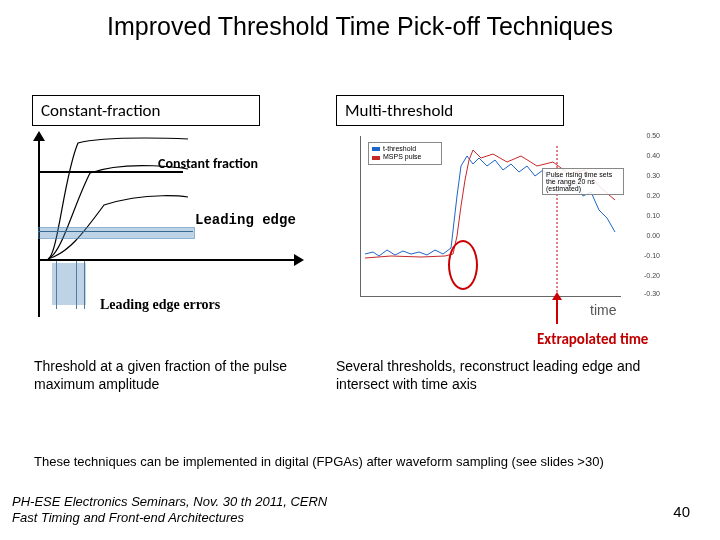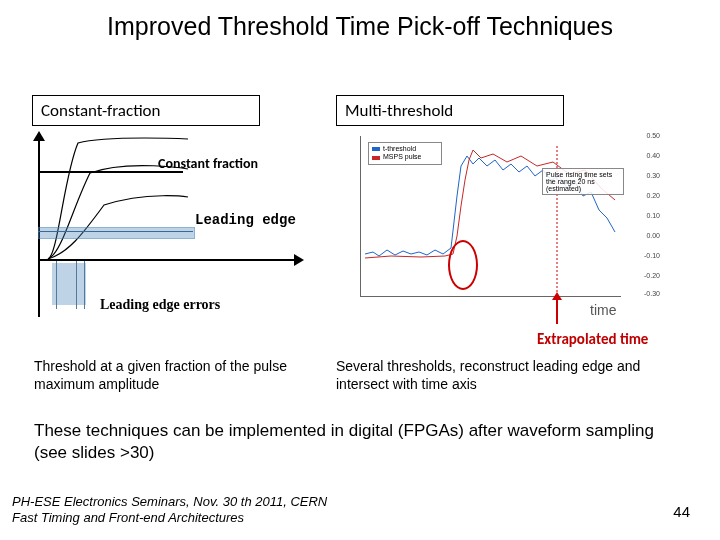--- a/index.html
+++ b/index.html
@@ -226,24 +226,24 @@
   .desc-right {
     position: absolute;
     top: 358px;
     left: 336px;
     width: 340px;
     font-size: 14px;
     line-height: 1.25;
   }
   .bottom-note {
     position: absolute;
-    top: 420px;
+    top: 454px;
     left: 34px;
     width: 640px;
-    font-size: 17px;
+    font-size: 13px;
     line-height: 1.3;
   }
   .footer {
     position: absolute;
     bottom: 14px;
     left: 12px;
     font-size: 13px;
     font-style: italic;
     color: #000;
     line-height: 1.25;
@@ -340,14 +340,14 @@
 
   <div class="desc-left">Threshold at a given fraction of the pulse maximum amplitude</div>
   <div class="desc-right">Several thresholds, reconstruct leading edge and intersect with time axis</div>
 
   <div class="bottom-note">These techniques can be implemented  in digital (FPGAs) after waveform sampling (see slides &gt;30)</div>
 
   <div class="footer">
     <div>PH-ESE Electronics Seminars,  Nov. 30 th 2011, CERN</div>
     <div>Fast Timing and Front-end Architectures</div>
   </div>
-  <div class="pagenum">44</div>
+  <div class="pagenum">40</div>
 </div>
 
 </body></html>

